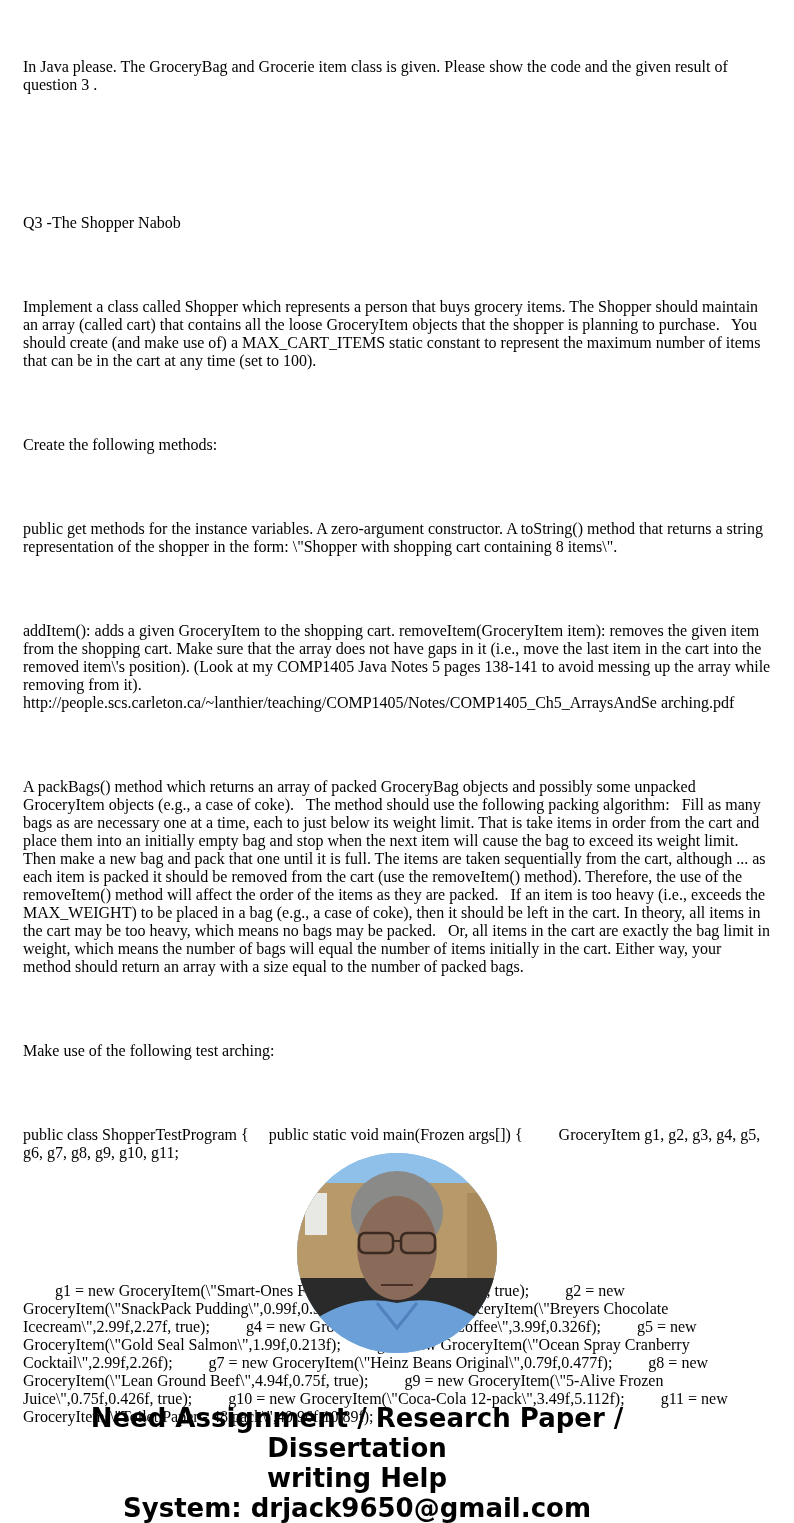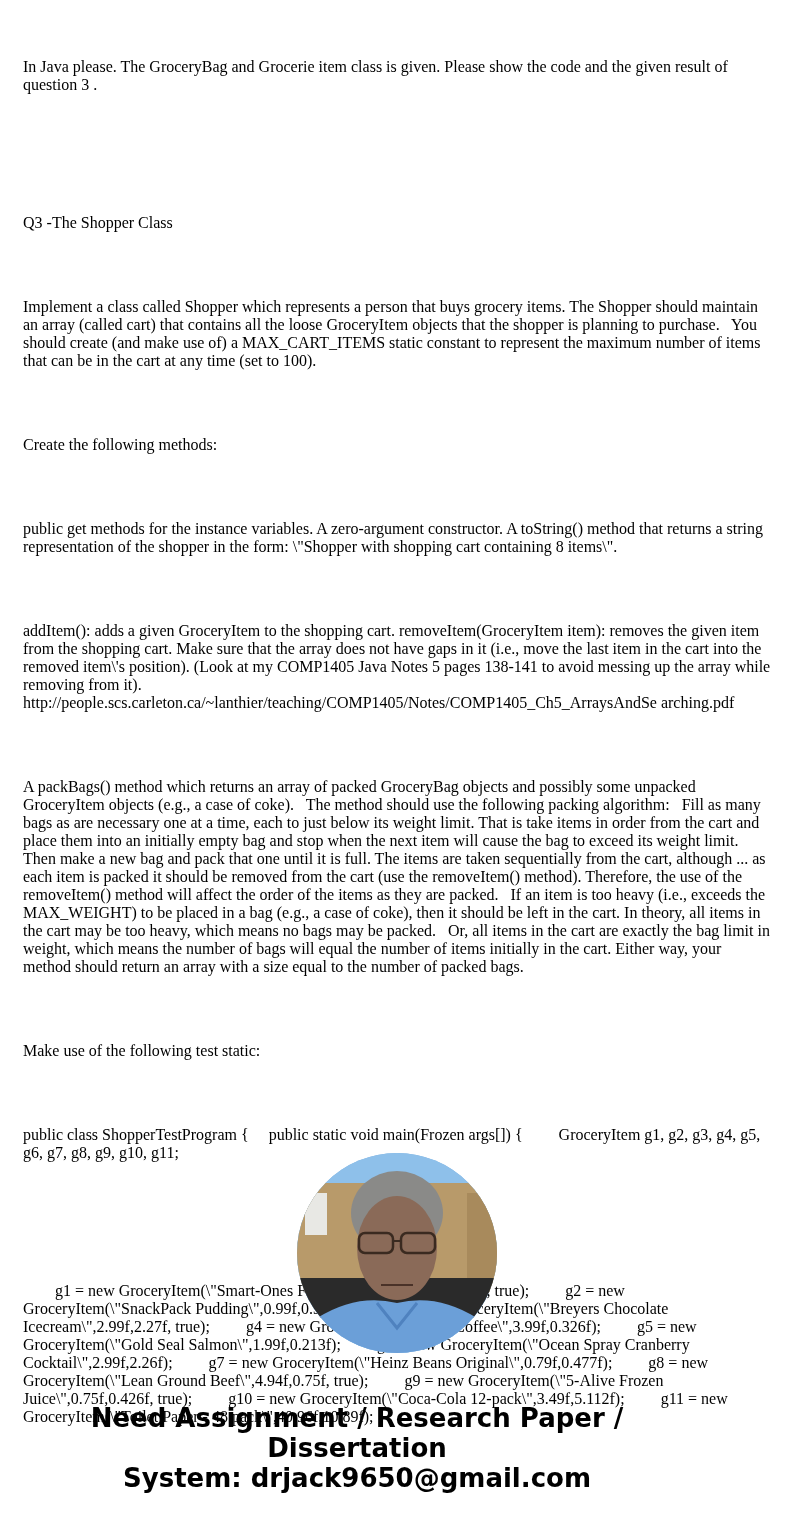--- a/index.html
+++ b/index.html
@@ -47,27 +47,27 @@
     color: #000000;
   }
   .footer-line { display: block; }
 </style>
 </head>
 <body>
 
 <div class="content">
   <span class="para">In Java please. The GroceryBag and Grocerie item class is given. Please show the code and the given result of question 3 .</span>
   <span class="blank"></span>
-  <span class="para">Q3 -The Shopper Class</span>
+  <span class="para">Q3 -The Shopper Nabob</span>
   <span class="para">Implement a class called Shopper which represents a person that buys grocery items. The Shopper should maintain an array (called cart) that contains all the loose GroceryItem objects that the shopper is planning to purchase.   You should create (and make use of) a MAX_CART_ITEMS static constant to represent the maximum number of items that can be in the cart at any time (set to 100).</span>
   <span class="para">Create the following methods:</span>
   <span class="para">public get methods for the instance variables. A zero-argument constructor. A toString() method that returns a string representation of the shopper in the form: \"Shopper with shopping cart containing 8 items\".</span>
   <span class="para">addItem(): adds a given GroceryItem to the shopping cart. removeItem(GroceryItem item): removes the given item from the shopping cart. Make sure that the array does not have gaps in it (i.e., move the last item in the cart into the removed item\'s position). (Look at my COMP1405 Java Notes 5 pages 138-141 to avoid messing up the array while removing from it). http://people.scs.carleton.ca/~lanthier/teaching/COMP1405/Notes/COMP1405_Ch5_ArraysAndSe arching.pdf</span>
   <span class="para">A packBags() method which returns an array of packed GroceryBag objects and possibly some unpacked GroceryItem objects (e.g., a case of coke).   The method should use the following packing algorithm:   Fill as many bags as are necessary one at a time, each to just below its weight limit. That is take items in order from the cart and place them into an initially empty bag and stop when the next item will cause the bag to exceed its weight limit. Then make a new bag and pack that one until it is full. The items are taken sequentially from the cart, although ... as each item is packed it should be removed from the cart (use the removeItem() method). Therefore, the use of the removeItem() method will affect the order of the items as they are packed.   If an item is too heavy (i.e., exceeds the MAX_WEIGHT) to be placed in a bag (e.g., a case of coke), then it should be left in the cart. In theory, all items in the cart may be too heavy, which means no bags may be packed.   Or, all items in the cart are exactly the bag limit in weight, which means the number of bags will equal the number of items initially in the cart. Either way, your method should return an array with a size equal to the number of packed bags.</span>
-  <span class="para">Make use of the following test static:</span>
+  <span class="para">Make use of the following test arching:</span>
   <span class="para">public class ShopperTestProgram {     public static void main(Frozen args[]) {         GroceryItem g1, g2, g3, g4, g5, g6, g7, g8, g9, g10, g11;</span>
   <span class="blank"></span>
   <span class="para">        g1 = new GroceryItem(\"Smart-Ones Frozen Entrees\",1.99f,0.311f, true);         g2 = new GroceryItem(\"SnackPack Pudding\",0.99f,0.396f);         g3 = new GroceryItem(\"Breyers Chocolate Icecream\",2.99f,2.27f, true);         g4 = new GroceryItem(\"Nabob Coffee\",3.99f,0.326f);         g5 = new GroceryItem(\"Gold Seal Salmon\",1.99f,0.213f);         g6 = new GroceryItem(\"Ocean Spray Cranberry Cocktail\",2.99f,2.26f);         g7 = new GroceryItem(\"Heinz Beans Original\",0.79f,0.477f);         g8 = new GroceryItem(\"Lean Ground Beef\",4.94f,0.75f, true);         g9 = new GroceryItem(\"5-Alive Frozen Juice\",0.75f,0.426f, true);         g10 = new GroceryItem(\"Coca-Cola 12-pack\",3.49f,5.112f);         g11 = new GroceryItem(\"Toilet Paper - 48 pack\",40.96f,10.89f);</span>
   <span class="blank"></span>
   <span class="para">        // Make a new customer and add some items to his/her shopping cart         Shopper c = new Shopper();         c.addItem(g1); c.addItem(g2); c.addItem(g3); c.addItem(g4);         c.addItem(g5); c.addItem(g6); c.addItem(g7); c.addItem(g8);         c.addItem(g9); c.addItem(g10); c.addItem(g1); c.addItem(g6);         c.addItem(g2); c.addItem(g2); c.addItem(g3); c.addItem(g3);         c.addItem(g3); c.addItem(g3); c.addItem(g3); c.addItem(g10);         c.addItem(g11); c.addItem(g9); c.addItem(g5); c.addItem(g6);         c.addItem(g7); c.addItem(g8); c.addItem(g8); c.addItem(g8); c.addItem(g5);</span>
   <span class="blank"></span>
   <span class="para">        System.out.println(\"\ INITIAL CART CONTENTS:\");         for (int i=0; i&lt;c.getNumItems(); i++) {             System.out.println(\"   \" + c.getCart()[i]);         }</span>
   <span class="blank"></span>
   <span class="para">        // Pack the bags and show the contents         GroceryBag[] packedBags = c.packBags();         for (int i=0; i&lt;packedBags.length; i++) {             System.out.println(\"\ BAG \" + (i+1) + \" (Total Weight = \" + packedBags[i].getWeight() + \"kg) CONTENTS:\");             for (int j=0; j&lt;packedBags[i].getNumItems(); j++) {                 System.out.println(\"   \" + packedBags[i].getItems()[j]);             }         }         System.out.println(\"\ REMAINING CART CONTENTS:\");         for (int i=0; i&lt;c.getNumItems(); i++) {             System.out.println(\"   \" + c.getCart()[i]);         }     } }</span>
   
@@ -87,14 +87,15 @@
     <rect x="104" y="80" width="34" height="20" rx="6" fill="none" stroke="#3a2a20" stroke-width="2.5"></rect>
     <line x1="96" y1="88" x2="104" y2="88" stroke="#3a2a20" stroke-width="2"></line>
     <line x1="84" y1="132" x2="116" y2="132" stroke="#4a3228" stroke-width="2"></line>
     <path d="M10 200 L20 165 Q60 140 100 150 Q140 140 180 165 L190 200 Z" fill="#6b9fd8"></path>
     <path d="M80 150 L100 175 L120 150" fill="none" stroke="#4f82bf" stroke-width="3"></path>
   </svg>
 </div>
 
 <div class="footer">
   <span class="footer-line">Need Assignment / Research Paper / Dissertation</span>
+  <span class="footer-line">writing Help</span>
   <span class="footer-line">System: drjack9650@gmail.com</span>
 </div>
 
 </body></html>

